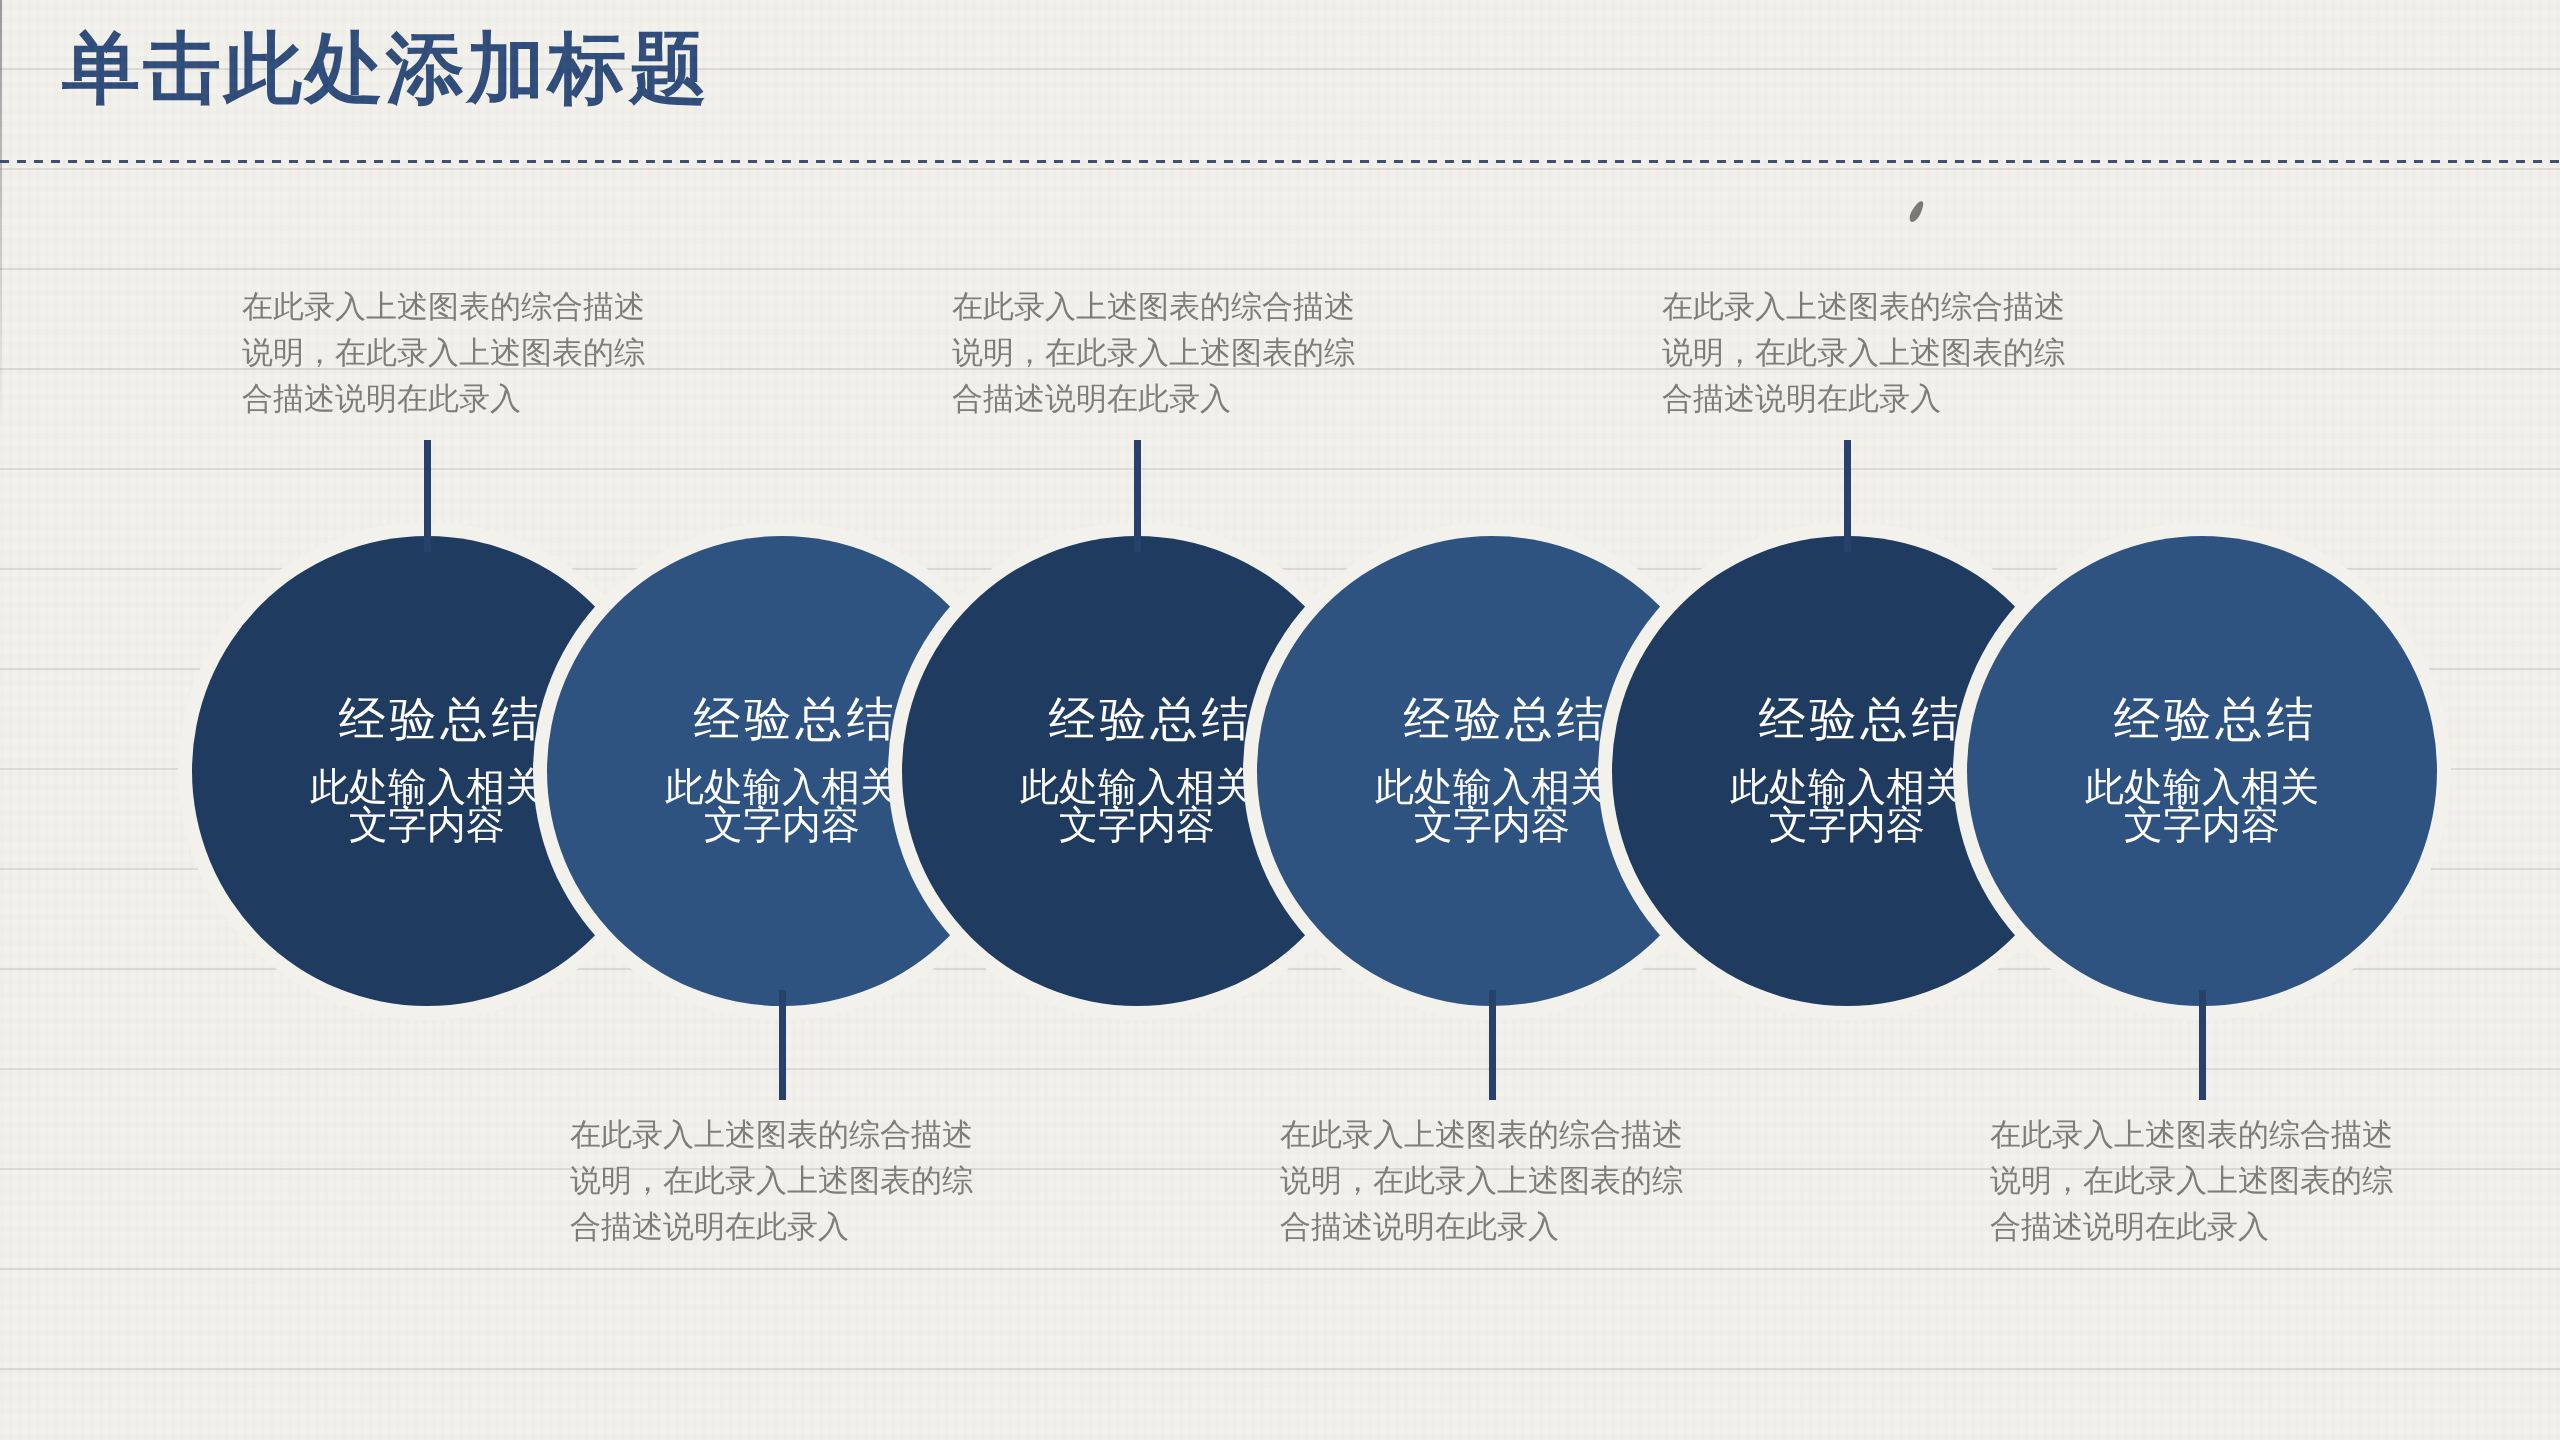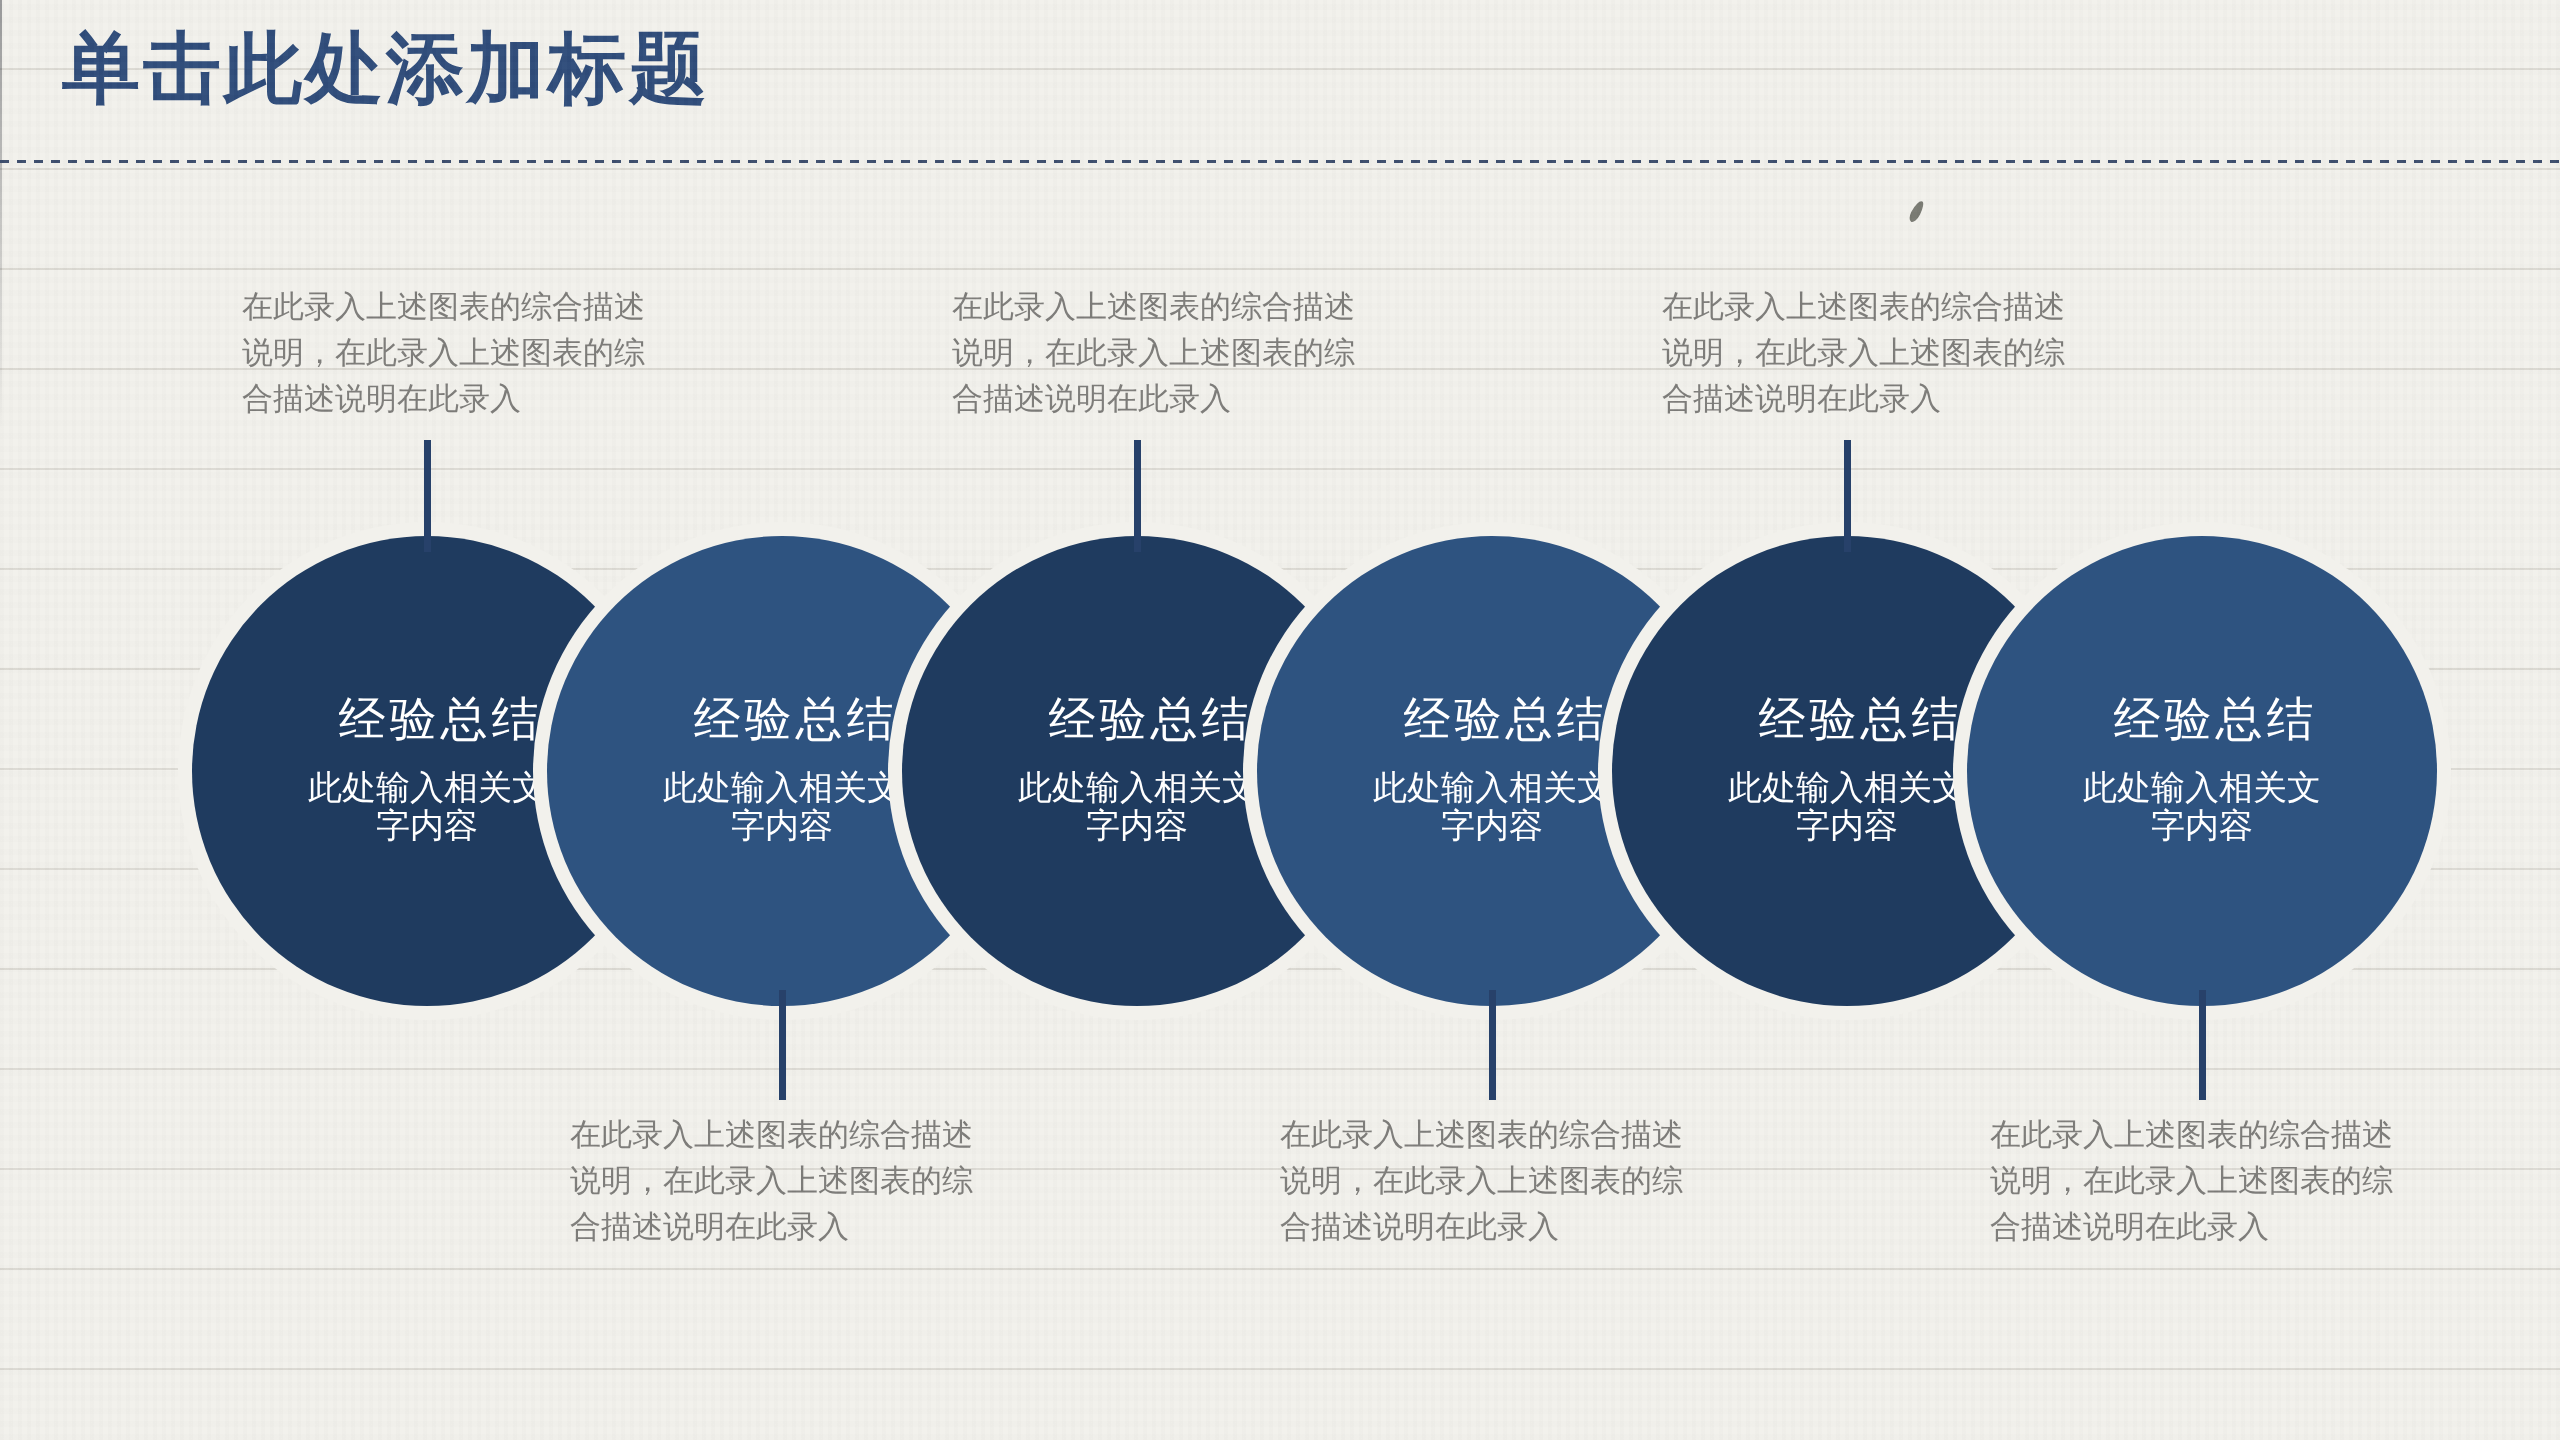--- a/index.html
+++ b/index.html
@@ -56,21 +56,21 @@
   .pos-3{left:902px;z-index:3}
   .pos-4{left:1257px;z-index:4}
   .pos-5{left:1612px;z-index:5}
   .pos-6{left:1967px;z-index:6}
   .circle-title{
     margin-top:156px;font-size:47px;line-height:54px;letter-spacing:4px;
     color:var(--circle_text,#ffffff);white-space:nowrap;margin-left:27px;
   }
   .circle-sub{
     margin-top:22px;width:240px;
-    font-size:34px;line-height:38px;letter-spacing:0;
+    font-size:39px;line-height:38px;letter-spacing:0;
     color:var(--circle_text,#ffffff);
   }
   .connector{
     position:absolute;width:7px;z-index:8;
     background:var(--connector,#27416a);
   }
   .conn-top{top:440px;height:112px}
   .conn-top.at-1{left:424px}
   .conn-top.at-3{left:1134px}
   .conn-top.at-5{left:1844px}

